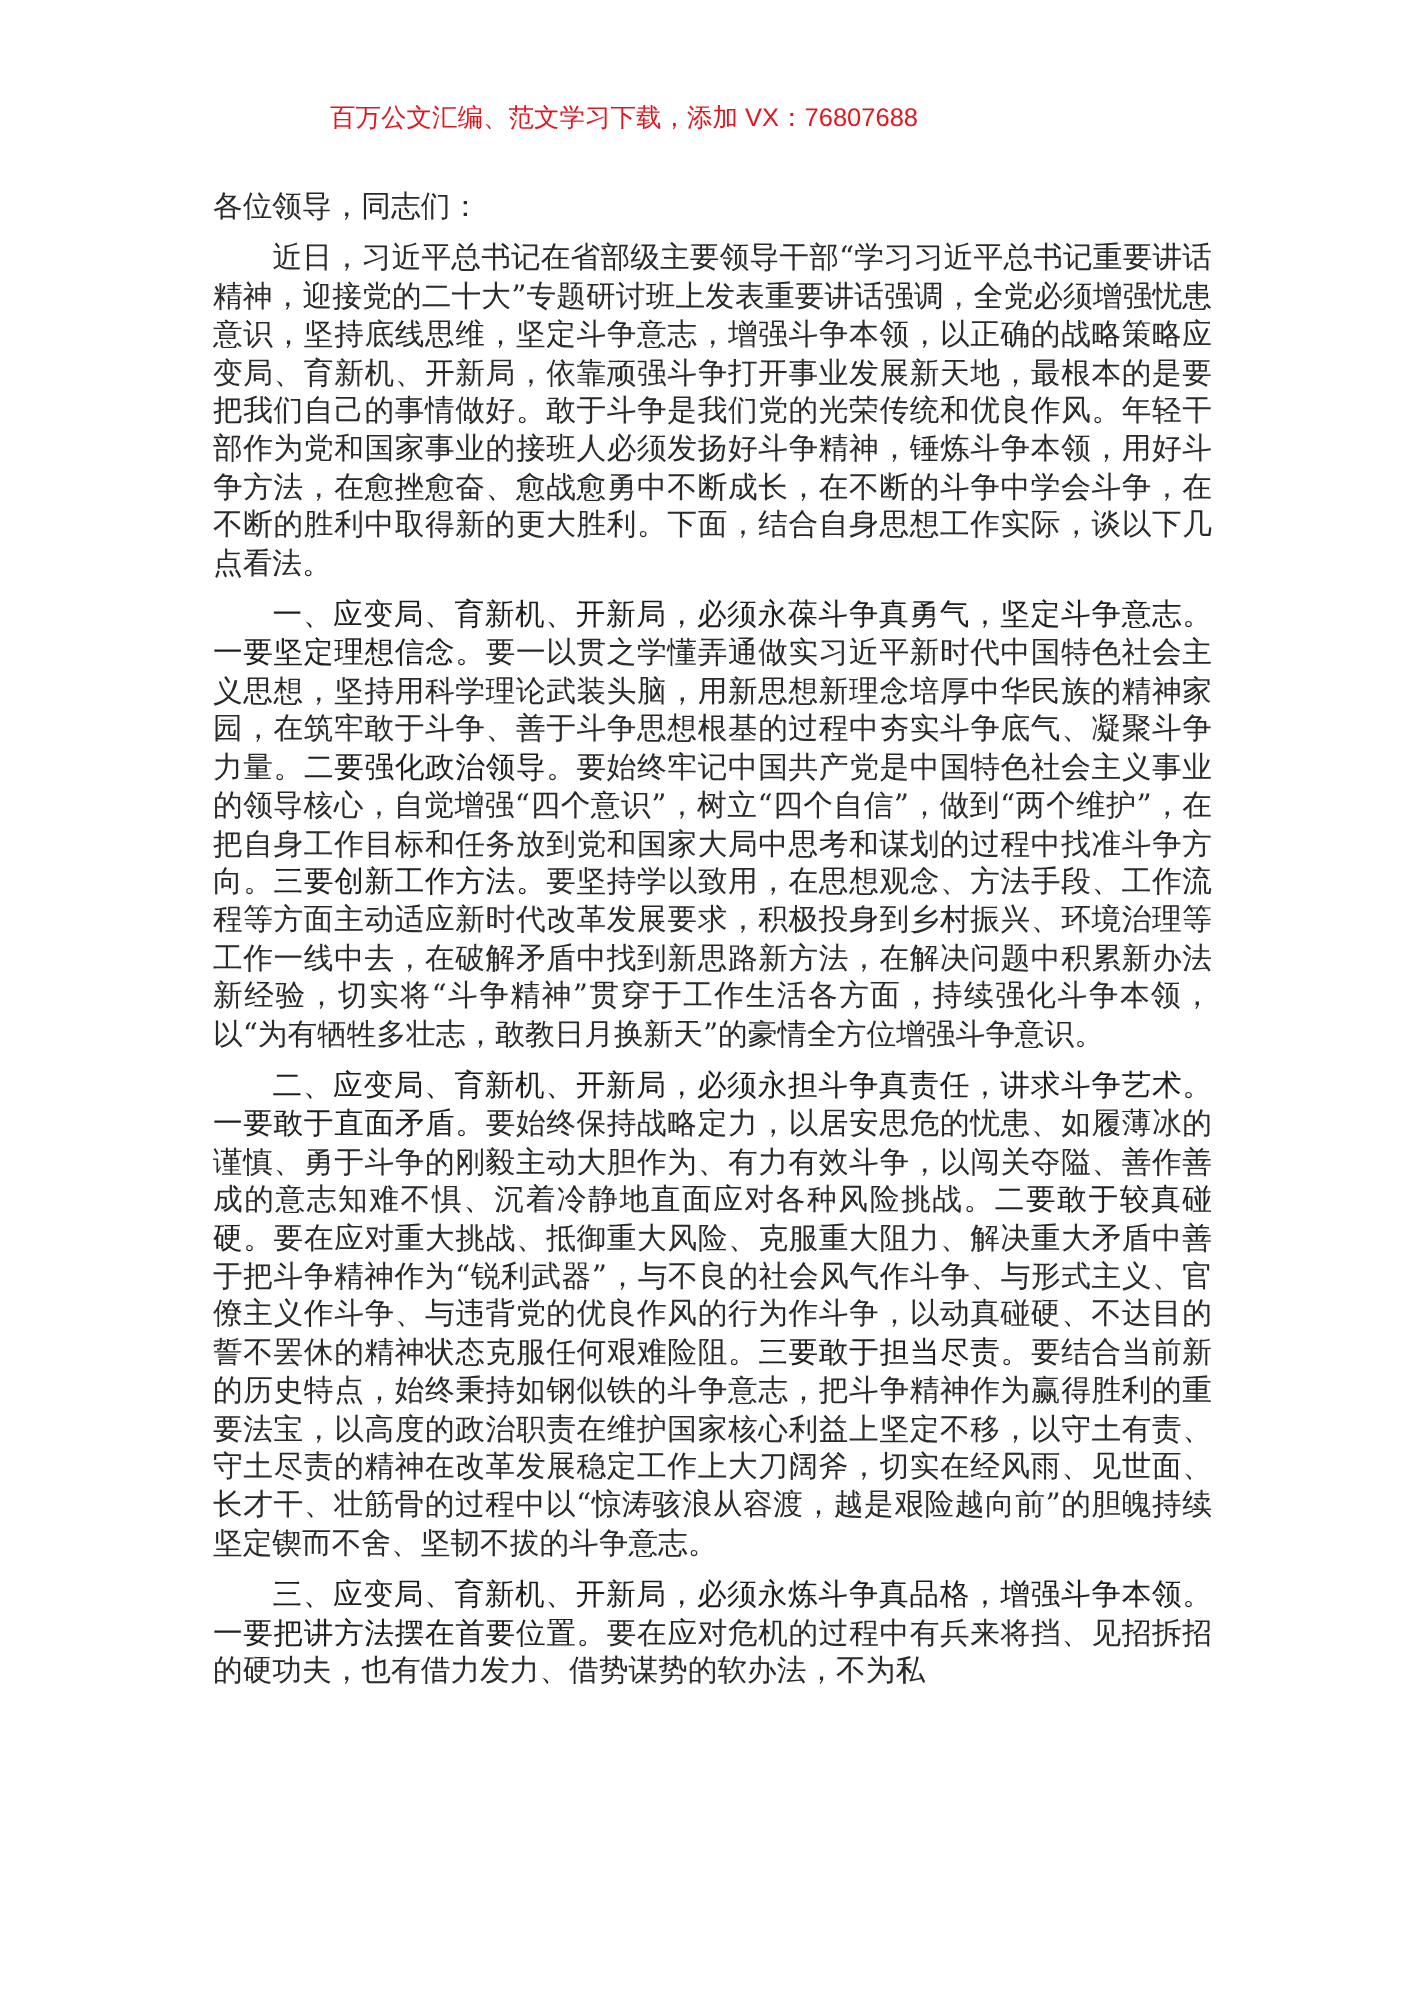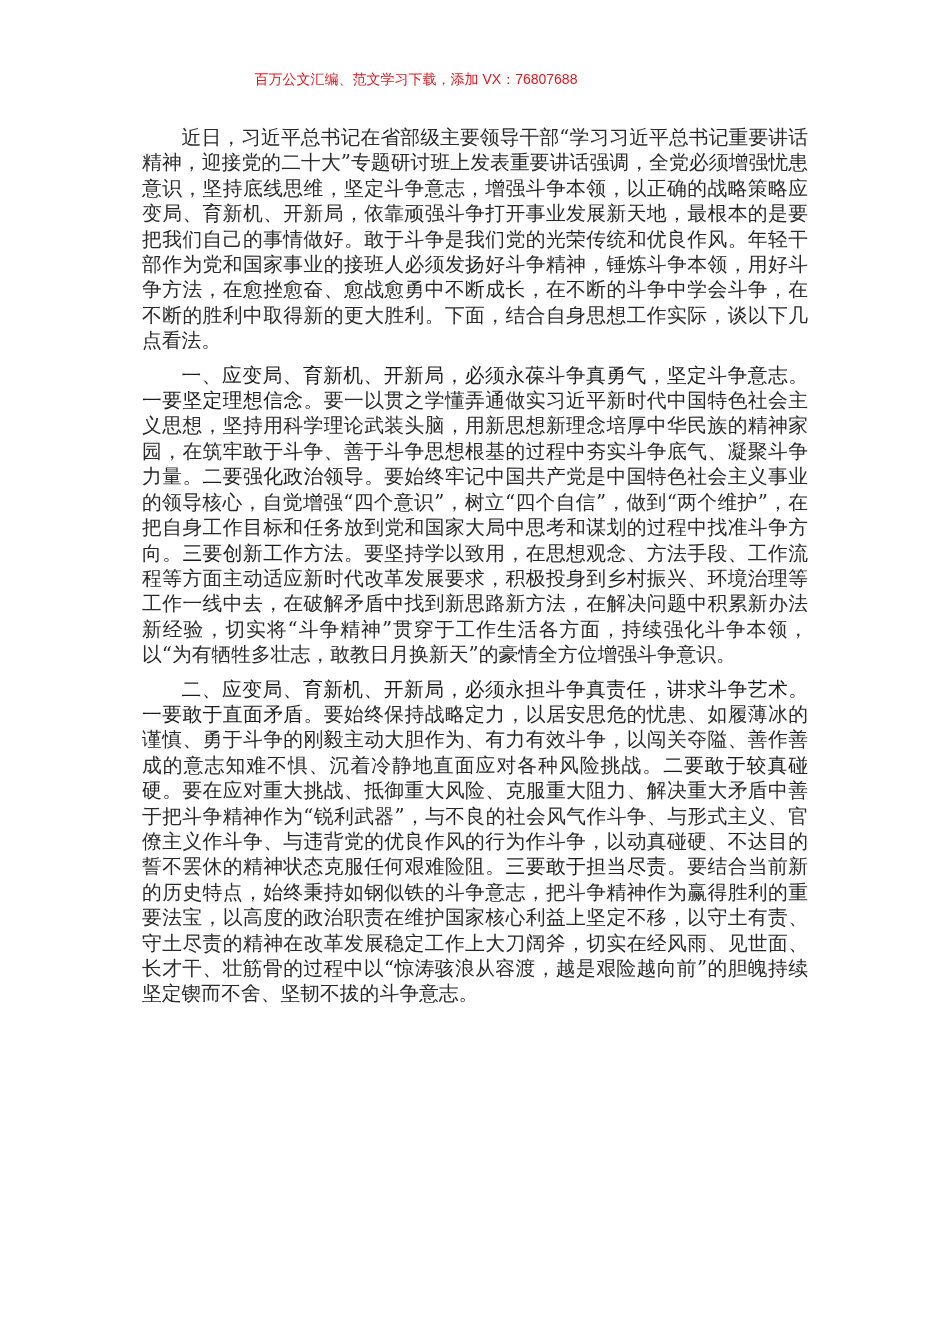--- a/index.html
+++ b/index.html
@@ -1,37 +1,39 @@
 <!DOCTYPE html>
 <html><head>
 <meta charset="utf-8">
 <style>
   html, body { margin: 0; padding: 0; background: #ffffff; }
   body { width: 950px; height: 1344px; position: relative; overflow: hidden; }
   .header {
     position: absolute; top: 66px; left: 0; width: 832px; text-align: center;
     color: #e3151d; font-family: "Liberation Sans", "DejaVu Sans", sans-serif;
-    font-size: 14px; line-height: 26px; letter-spacing: 0px;
+    font-size: 17px; line-height: 26px; letter-spacing: 0px;
   }
   .body-text {
     position: absolute; top: 125px; left: 142px; width: 666px;
     font-family: "DejaVu Serif", "Liberation Serif", serif;
     font-size: 19.8px; line-height: 25.4px; color: #2a2a2a;
     text-align: justify; text-justify: inter-character;
   }
   .greeting { margin: 0 0 9px 0; }
   .para { margin: 0 0 9px 0; text-indent: 2em; }
   .para b, .bold { font-weight: normal; color: #1e1e1e; font-family: "DejaVu Sans", "Liberation Sans", sans-serif; }
 </style>
 </head>
 <body>
 
 <div class="header">百万公文汇编、范文学习下载，添加 VX：76807688</div>
 
 <div class="body-text">
+  <p class="greeting">各位领导，同志们：</p>
 
   <p class="para">近日，习近平总书记在省部级主要领导干部“学习习近平总书记重要讲话精神，迎接党的二十大”专题研讨班上发表重要讲话强调，全党必须增强忧患意识，坚持底线思维，坚定斗争意志，增强斗争本领，以正确的战略策略应变局、育新机、开新局，依靠顽强斗争打开事业发展新天地，最根本的是要把我们自己的事情做好。敢于斗争是我们党的光荣传统和优良作风。年轻干部作为党和国家事业的接班人必须发扬好斗争精神，锤炼斗争本领，用好斗争方法，在愈挫愈奋、愈战愈勇中不断成长，在不断的斗争中学会斗争，在不断的胜利中取得新的更大胜利。下面，结合自身思想工作实际，谈以下几点看法。</p>
 
   <p class="para"><b>一、应变局、育新机、开新局，必须永葆斗争真勇气，坚定斗争意志。</b><b>一要坚定理想信念。</b><span>要一以贯之学懂弄通做实习近平新时代中国特色社会主义思想，坚持用科学理论武装头脑，用新思想新理念培厚中华民族的精神家园，在筑牢敢于斗争、善于斗争思想根基的过程中夯实斗争底气、凝聚斗争力量。</span><b>二要强化政治领导。</b><span>要始终牢记中国共产党是中国特色社会主义事业的领导核心，自觉增强“四个意识”，树立“四个自信”，做到“两个维护”，在把自身工作目标和任务放到党和国家大局中思考和谋划的过程中找准斗争方向。</span><b>三要创新工作方法。</b><span>要坚持学以致用，在思想观念、方法手段、工作流程等方面主动适应新时代改革发展要求，积极投身到乡村振兴、环境治理等工作一线中去，在破解矛盾中找到新思路新方法，在解决问题中积累新办法新经验，切实将“斗争精神”贯穿于工作生活各方面，持续强化斗争本领，以“为有牺牲多壮志，敢教日月换新天”的豪情全方位增强斗争意识。</span></p>
 
   <p class="para"><b>二、应变局、育新机、开新局，必须永担斗争真责任，讲求斗争艺术。</b><b>一要敢于直面矛盾。</b><span>要始终保持战略定力，以居安思危的忧患、如履薄冰的谨慎、勇于斗争的刚毅主动大胆作为、有力有效斗争，以闯关夺隘、善作善成的意志知难不惧、沉着冷静地直面应对各种风险挑战。</span><b>二要敢于较真碰硬。</b><span>要在应对重大挑战、抵御重大风险、克服重大阻力、解决重大矛盾中善于把斗争精神作为“锐利武器”，与不良的社会风气作斗争、与形式主义、官僚主义作斗争、与违背党的优良作风的行为作斗争，以动真碰硬、不达目的誓不罢休的精神状态克服任何艰难险阻。</span><b>三要敢于担当尽责。</b><span>要结合当前新的历史特点，始终秉持如钢似铁的斗争意志，把斗争精神作为赢得胜利的重要法宝，以高度的政治职责在维护国家核心利益上坚定不移，以守土有责、守土尽责的精神在改革发展稳定工作上大刀阔斧，切实在经风雨、见世面、长才干、壮筋骨的过程中以“惊涛骇浪从容渡，越是艰险越向前”的胆魄持续坚定锲而不舍、坚韧不拔的斗争意志。</span></p>
 
+  <p class="para"><b>三、应变局、育新机、开新局，必须永炼斗争真品格，增强斗争本领。</b><b>一要把讲方法摆在首要位置。</b><span>要在应对危机的过程中有兵来将挡、见招拆招的硬功夫，也有借力发力、借势谋势的软办法，不为私</span></p>
 </div>
 
 </body></html>

